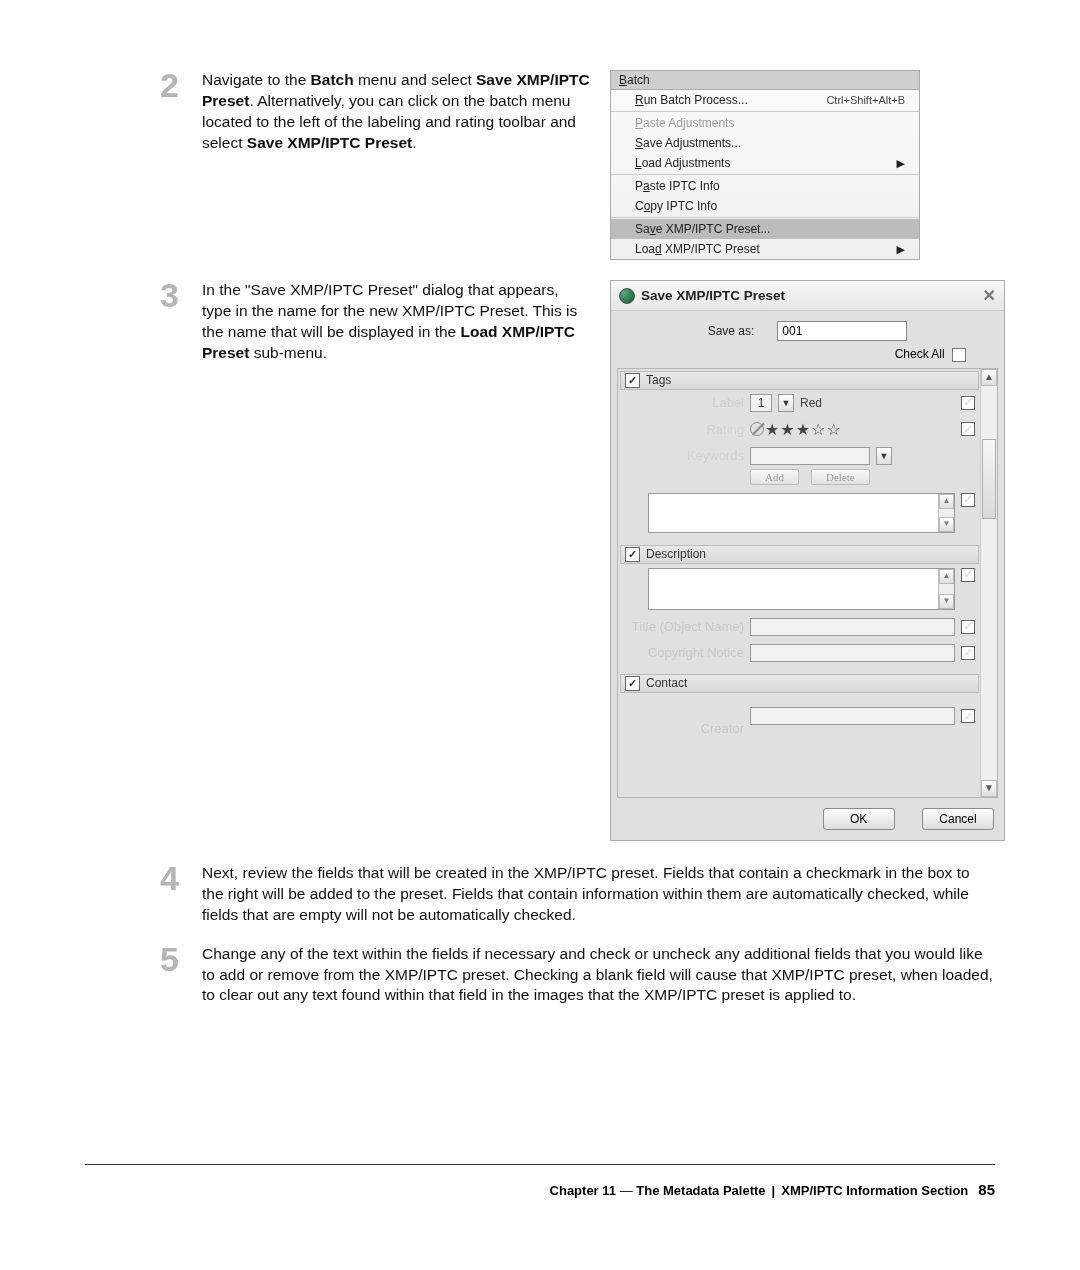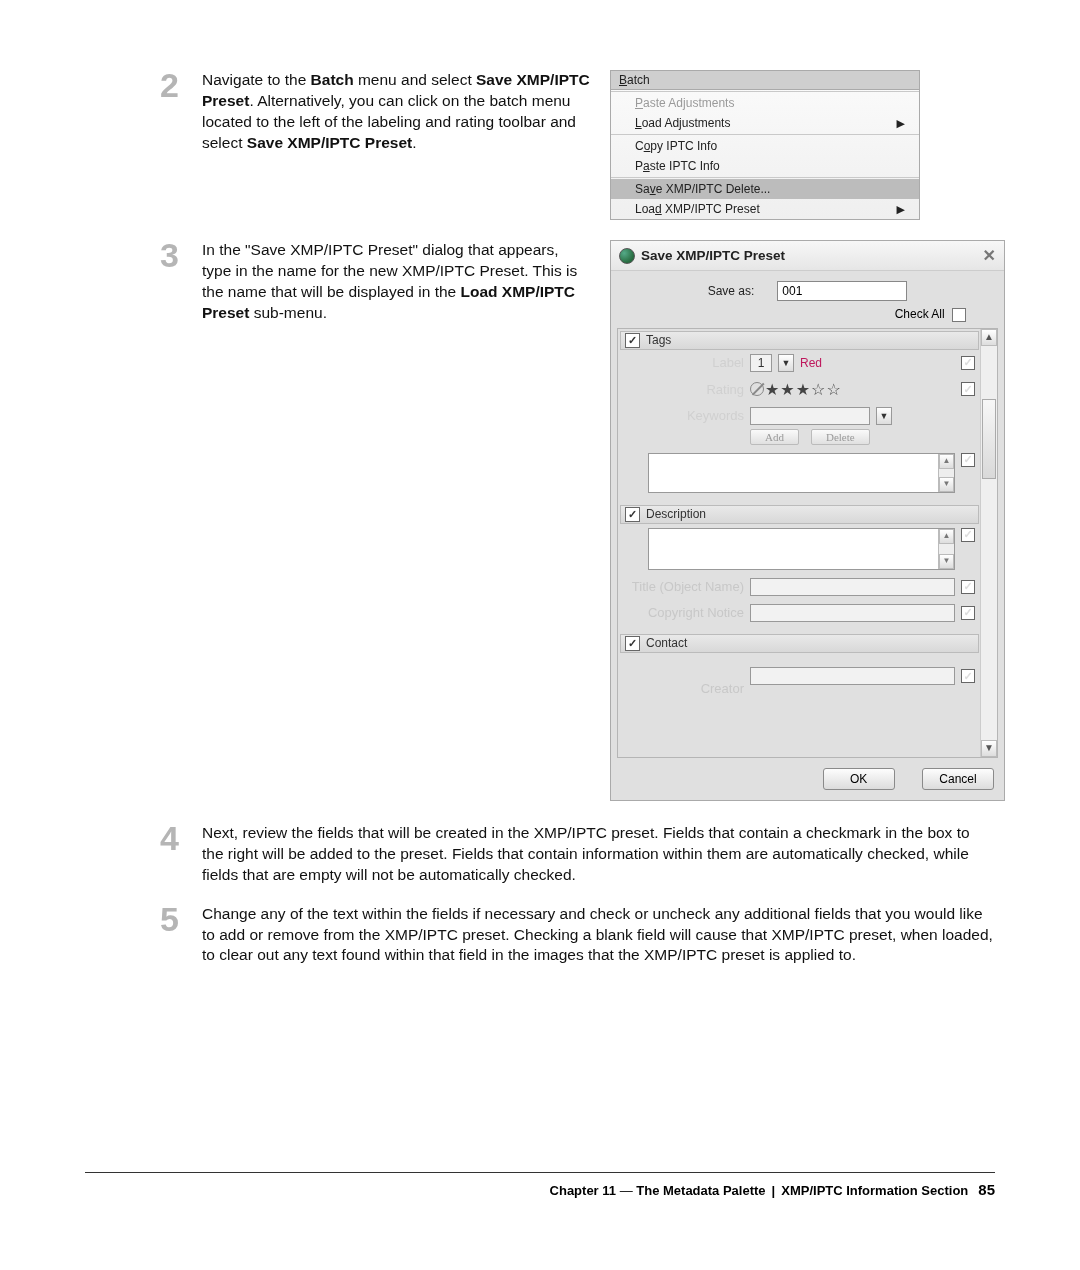--- a/index.html
+++ b/index.html
@@ -185,21 +185,21 @@
     font-size: 11px; color: #999; border-radius: 2px;
   }
   .mini-btn + .mini-btn { margin-left: 6px; }
 
   
   .footer {
     position: absolute;
     left: 85px; right: 85px;
     bottom: 72px;
     border-top: 1px solid #333;
-    padding-top: 8px;
+    padding-top: 16px;
     text-align: right;
     font-size: 13px;
   }
   .footer .sep { padding: 0 6px; font-weight: 700; }
   .footer .pg { font-weight: 700; font-size: 15px; padding-left: 10px;}
   .ftr-bold { font-weight: 700; }
 </style>
 </head>
 <body>
 
@@ -210,38 +210,45 @@
       <div class="step">
         <div class="step-num">2</div>
         <div class="step-text">
           <span>Navigate to the </span><span class="bold">Batch</span><span> menu and select </span><span class="bold">Save XMP/IPTC Preset</span><span>. Alternatively, you can click on the batch menu located to the left of the labeling and rating toolbar and select </span><span class="bold">Save XMP/IPTC Preset</span><span>.</span>
         </div>
       </div>
     </div>
     <div class="right">
       <div class="menu">
         <div class="menu-title"><span class="underline-letter">B</span>atch</div>
+        <div class="menu-item">
+          <span><span></span><span class="underline-letter">R</span><span>un Batch Process...</span></span>
+          <span class="menu-shortcut">Ctrl+Shift+Alt+B</span>
+        </div>
         <div class="menu-sep"></div>
         <div class="menu-item disabled">
             <span><span></span><span class="underline-letter">P</span><span>aste Adjustments</span></span>
           </div>
         <div class="menu-item">
+            <span><span></span><span class="underline-letter">S</span><span>ave Adjustments...</span></span>
+          </div>
+        <div class="menu-item">
           <span><span></span><span class="underline-letter">L</span><span>oad Adjustments</span></span>
           <span class="menu-arrow">▶</span>
         </div>
         <div class="menu-sep"></div>
         <div class="menu-item">
+            <span><span>P</span><span class="underline-letter">a</span><span>ste IPTC Info</span></span>
+          </div>
+        <div class="menu-item">
             <span><span>C</span><span class="underline-letter">o</span><span>py IPTC Info</span></span>
-          </div>
-        <div class="menu-item">
-            <span><span>P</span><span class="underline-letter">a</span><span>ste IPTC Info</span></span>
           </div>
         <div class="menu-sep"></div>
         <div class="menu-item highlight">
-            <span><span>Sa</span><span class="underline-letter">v</span><span>e XMP/IPTC Delete...</span></span>
+            <span><span>Sa</span><span class="underline-letter">v</span><span>e XMP/IPTC Preset...</span></span>
           </div>
         <div class="menu-item">
           <span><span>Loa</span><span class="underline-letter">d</span><span> XMP/IPTC Preset</span></span>
           <span class="menu-arrow">▶</span>
         </div>
       </div>
     </div>
   </div>
 
   <div class="row3">
@@ -276,21 +283,21 @@
 
             <div class="section-header">
               <span class="chk">✓</span>
               <span>Tags</span>
             </div>
 
             <div class="field-row">
               <span class="field-label">Label</span>
               <span class="field-input" style="width:22px; text-align:center; color:#333; line-height:16px;">1</span>
               <span class="dropdown-arrow">▼</span>
-              <span style="color:#be185d;">Red</span>
+              <span style="color:#404040;">Red</span>
               <span style="flex:1"></span>
               <span class="chk small">✓</span>
             </div>
 
             <div class="field-row">
               <span class="field-label">Rating</span>
               <span class="rating-stars">
                 <span class="rating-no"></span>
                 <span class="star">★</span>
                 <span class="star">★</span>

